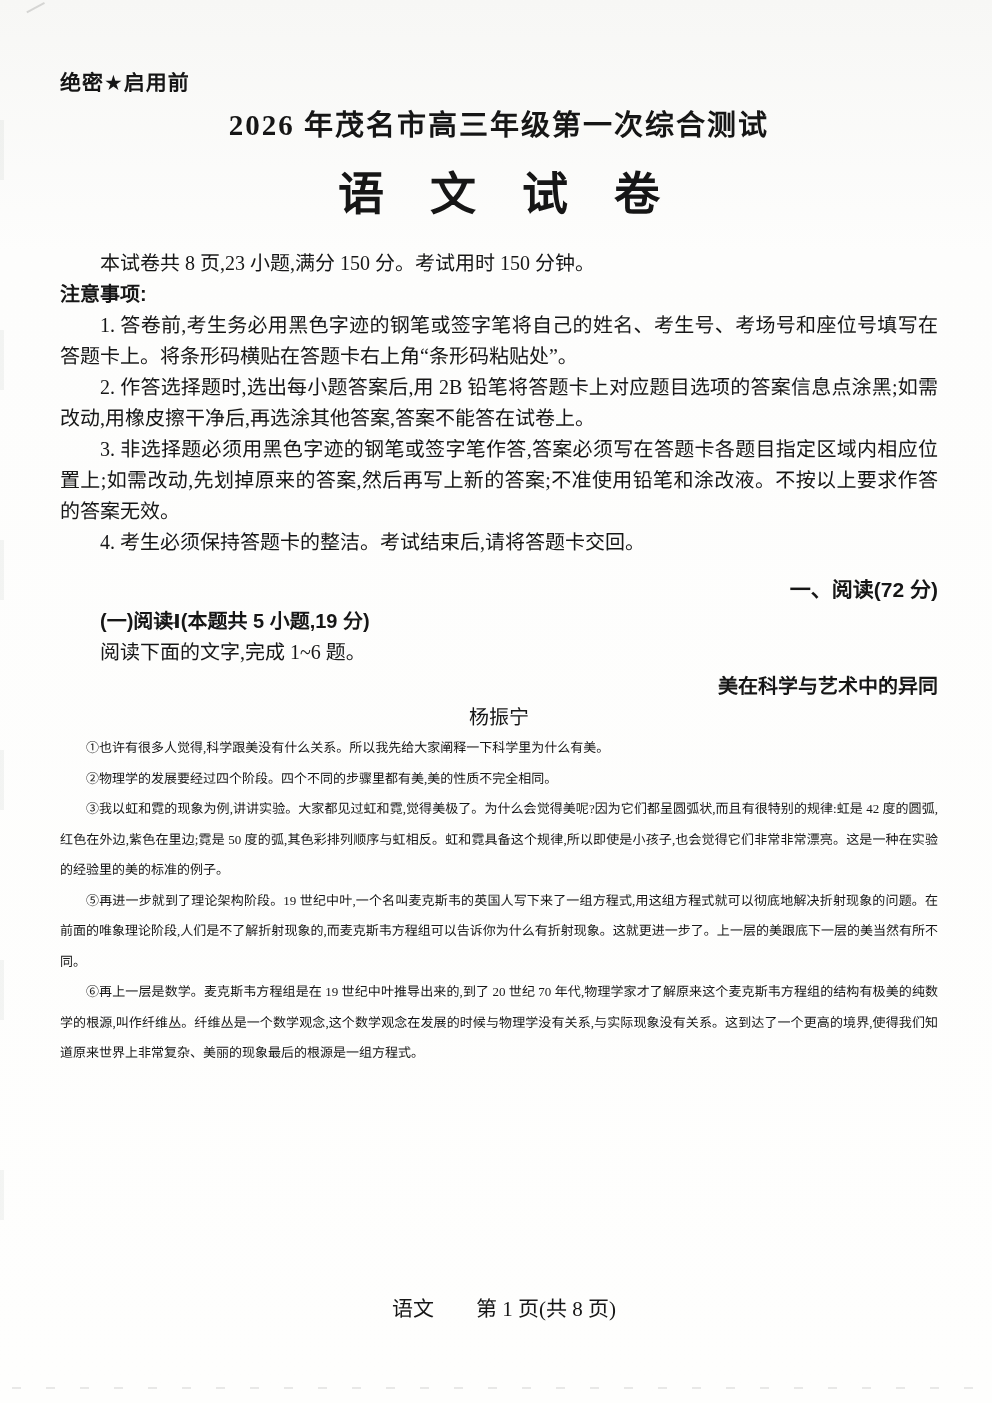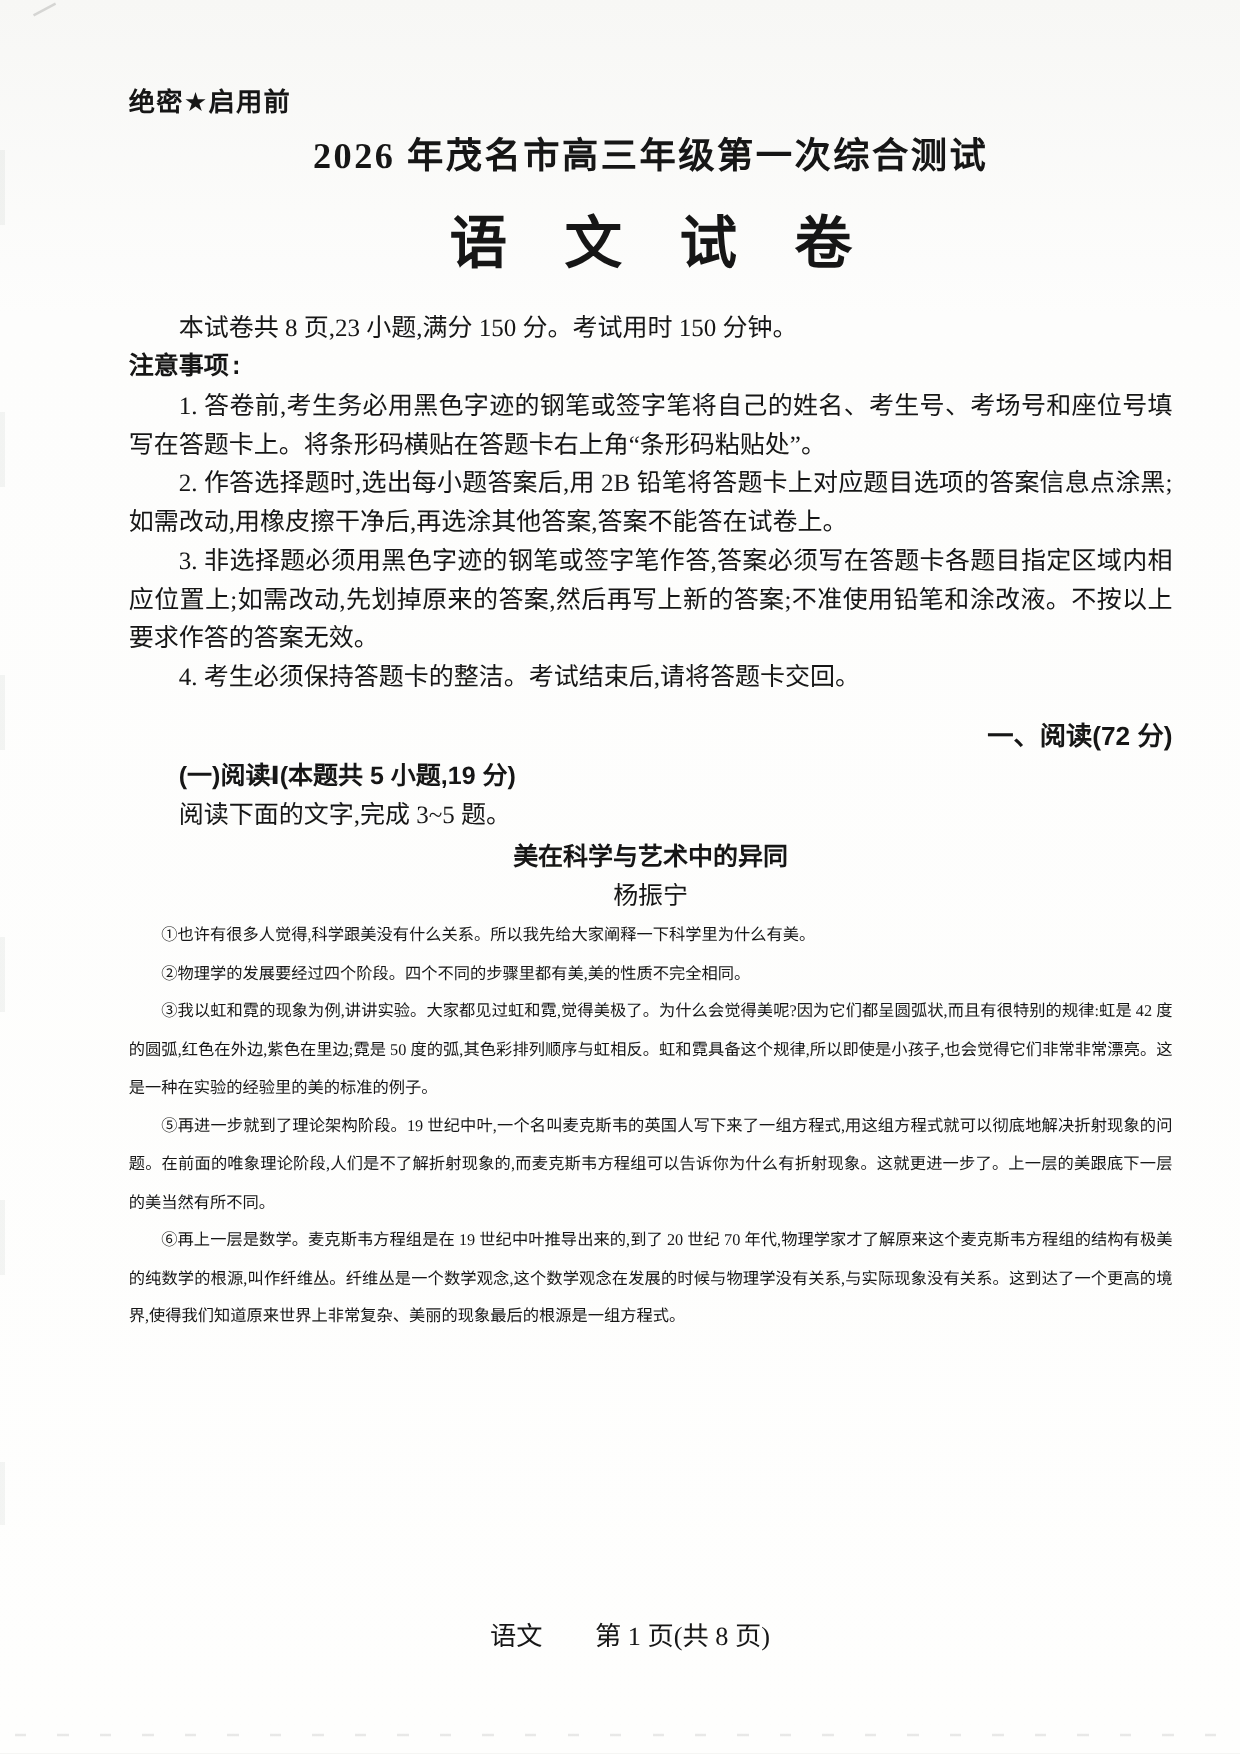--- a/index.html
+++ b/index.html
@@ -7,21 +7,21 @@
   .page {
     position: relative;
     width: 992px;
     height: 1403px;
     margin: 0 auto;
     background: linear-gradient(180deg, #f7f7f5 0%, #fdfdfc 18%, #fefefd 100%);
     color: #161616;
     font-family: "Liberation Serif", "DejaVu Serif", serif;
     overflow: hidden;
   }
-  .content { padding: 70px 54px 0 60px; margin-left: 43px; }
+  .content { padding: 70px 54px 0 60px; }
 
   .secrecy {
     font-family: "Liberation Sans", "DejaVu Sans", sans-serif;
     font-weight: bold;
     font-size: 21px;
     line-height: 26px;
     letter-spacing: 1px;
   }
   .exam-title {
     margin-top: 8px;
@@ -38,21 +38,21 @@
     font-size: 46px;
     line-height: 58px;
   }
   .paper-info {
     margin-top: 24px;
     font-size: 20px;
     line-height: 31px;
     text-indent: 2em;
   }
   .notes-heading {
-    font-family: Liberation Mono, monospace;
+    font-family: Liberation Sans, sans-serif;
     font-weight: bold;
     font-size: 20px;
     line-height: 31px;
   }
   .note-item {
     font-size: 20px;
     line-height: 31px;
     text-indent: 2em;
     text-align: justify;
   }
@@ -82,21 +82,21 @@
     height: 2px;
     background: rgba(20,20,20,0.55);
   }
   .reading-instruction {
     margin-left: 2em;
     font-size: 20px;
     line-height: 31px;
   }
   .passage-title {
     margin-top: 3px;
-    text-align: center;
+    text-align: right;
     font-family: "Liberation Sans", "DejaVu Sans", sans-serif;
     font-weight: bold;
     font-size: 20px;
     line-height: 31px;
   }
   .passage-author {
     text-align: center;
     font-size: 20px;
     line-height: 31px;
   }
@@ -167,21 +167,21 @@
 
     <div class="note-item">1. 答卷前,考生务必用黑色字迹的钢笔或签字笔将自己的姓名、考生号、考场号和座位号填写在答题卡上。将条形码横贴在答题卡右上角“条形码粘贴处”。</div>
     <div class="note-item">2. 作答选择题时,选出每小题答案后,用 2B 铅笔将答题卡上对应题目选项的答案信息点涂黑;如需改动,用橡皮擦干净后,再选涂其他答案,答案不能答在试卷上。</div>
     <div class="note-item">3. 非选择题必须用黑色字迹的钢笔或签字笔作答,答案必须写在答题卡各题目指定区域内相应位置上;如需改动,先划掉原来的答案,然后再写上新的答案;不准使用铅笔和涂改液。不按以上要求作答的答案无效。</div>
     <div class="note-item">4. 考生必须保持答题卡的整洁。考试结束后,请将答题卡交回。</div>
 
     <div class="section-heading">一、阅读(72 分)</div>
 
     <div class="subsection-heading">(一)阅读Ⅰ(本题共 5 小题,19 分)</div>
 
-    <div class="reading-instruction">阅读下面的文字,完成 3~5 题。</div>
+    <div class="reading-instruction">阅读下面的文字,完成 1~6 题。</div>
 
     <div class="passage-title">美在科学与艺术中的异同</div>
 
     <div class="passage-author">杨振宁</div>
 
     <p class="passage-paragraph">①也许有很多人觉得,科学跟美没有什么关系。所以我先给大家阐释一下科学里为什么有美。</p>
     <p class="passage-paragraph">②物理学的发展要经过四个阶段。四个不同的步骤里都有美,美的性质不完全相同。</p>
     <p class="passage-paragraph">③我以虹和霓的现象为例,讲讲实验。大家都见过虹和霓,觉得美极了。为什么会觉得美呢?因为它们都呈圆弧状,而且有很特别的规律:虹是 42 度的圆弧,红色在外边,紫色在里边;霓是 50 度的弧,其色彩排列顺序与虹相反。虹和霓具备这个规律,所以即使是小孩子,也会觉得它们非常非常漂亮。这是一种在实验的经验里的美的标准的例子。</p>
     <p class="passage-paragraph">⑤再进一步就到了理论架构阶段。19 世纪中叶,一个名叫麦克斯韦的英国人写下来了一组方程式,用这组方程式就可以彻底地解决折射现象的问题。在前面的唯象理论阶段,人们是不了解折射现象的,而麦克斯韦方程组可以告诉你为什么有折射现象。这就更进一步了。上一层的美跟底下一层的美当然有所不同。</p>
     <p class="passage-paragraph">⑥再上一层是数学。麦克斯韦方程组是在 19 世纪中叶推导出来的,到了 20 世纪 70 年代,物理学家才了解原来这个麦克斯韦方程组的结构有极美的纯数学的根源,叫作纤维丛。纤维丛是一个数学观念,这个数学观念在发展的时候与物理学没有关系,与实际现象没有关系。这到达了一个更高的境界,使得我们知道原来世界上非常复杂、美丽的现象最后的根源是一组方程式。</p>

